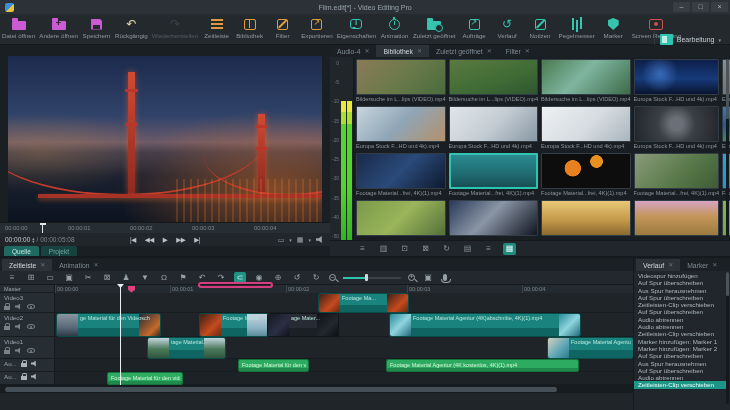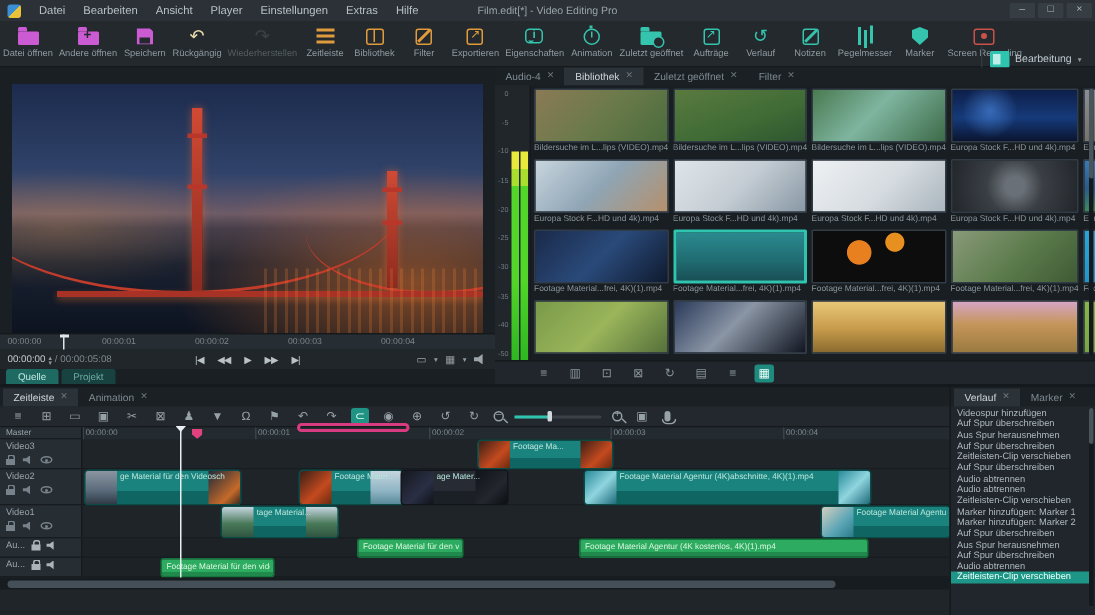--- a/index.html
+++ b/index.html
@@ -194,29 +194,20 @@
   .hscroll2 { position:absolute; right:1px; top:14px; width:3px; height:132px; background:#14191d; }
   .hscroll2-thumb { position:absolute; top:0; width:3px; height:24px; background:#4a545b; border-radius:2px; }
 </style>
 </head>
 <body>
 
 <div id="app">
 
   <div class="titlebar">
     <div class="appicon"></div>
-    <div class="menubar" id="menubar">
-        <div class="menu-item">Datei</div>
-        <div class="menu-item">Bearbeiten</div>
-        <div class="menu-item">Ansicht</div>
-        <div class="menu-item">Player</div>
-        <div class="menu-item">Einstellungen</div>
-        <div class="menu-item">Extras</div>
-        <div class="menu-item">Hilfe</div>
-      </div>
     <div class="win-title">Film.edit[*] - Video Editing Pro</div>
     <div class="winbtns" id="winbtns">
         <div class="winbtn">–</div>
         <div class="winbtn">□</div>
         <div class="winbtn">×</div>
       </div>
   </div>
 
   <div class="toolbar">
     <div style="display:flex" id="toolbar-items">

